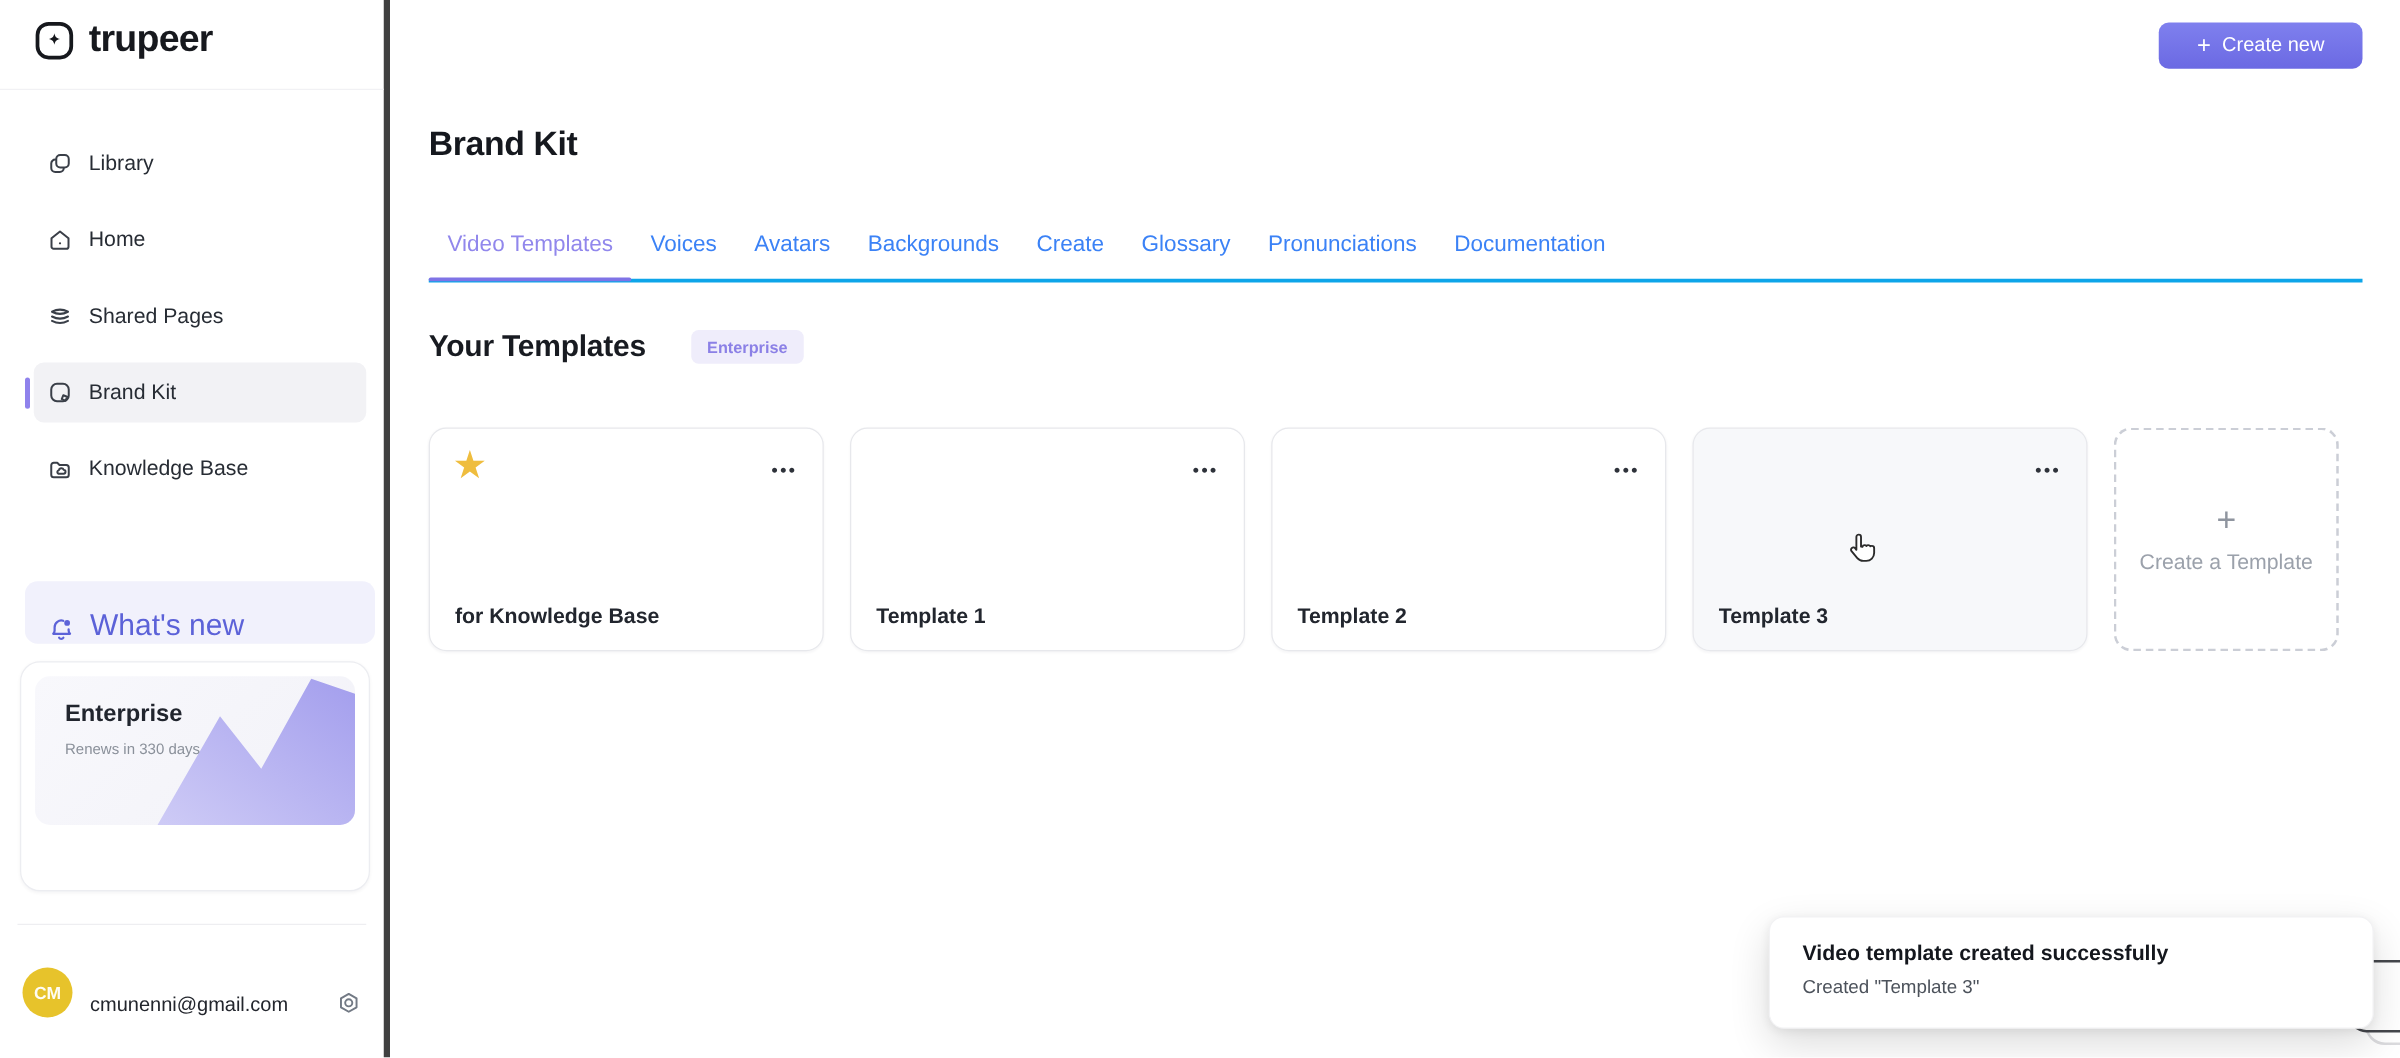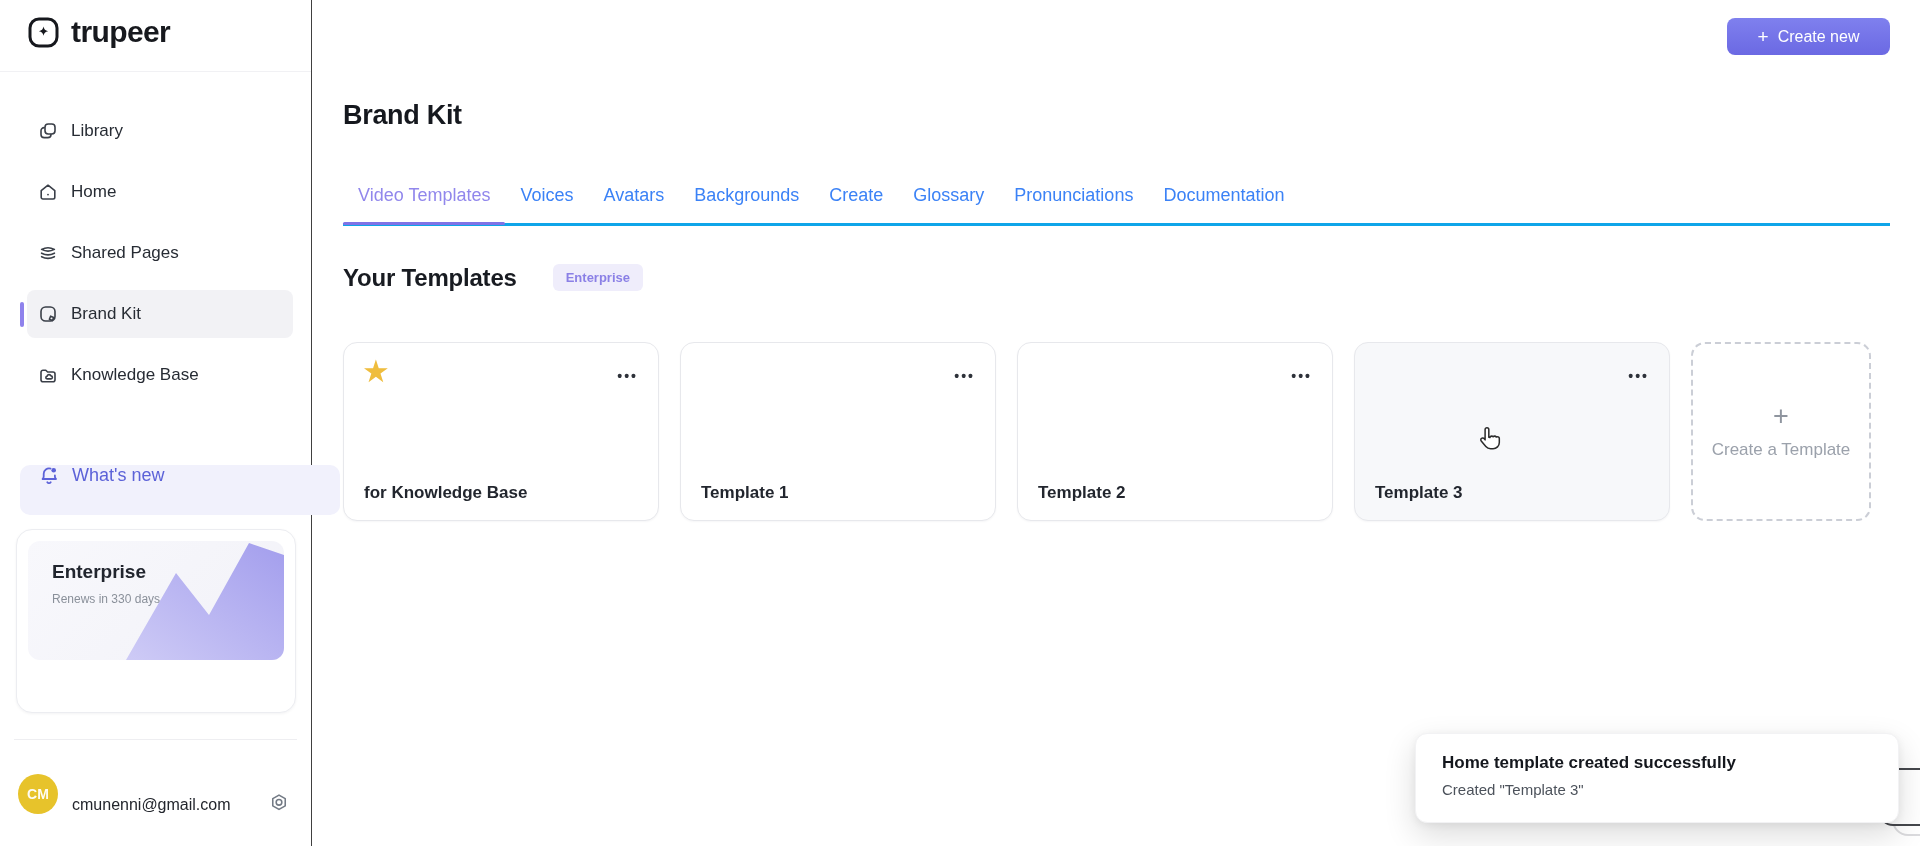--- a/index.html
+++ b/index.html
@@ -5,43 +5,43 @@
   * { margin:0; padding:0; box-sizing:border-box; }
   html,body { width:1920px; height:846px; overflow:hidden; }
   body {
     font-family:"Liberation Sans", sans-serif;
     background:#ffffff; color:#22262e; position:relative;
   }
 
   
   .sidebar {
     position:absolute; left:0; top:0; width:312px; height:846px;
-    background:#fff; border-right:1px solid #404040;
+    background:#fff; border-right:5px solid #404040;
   }
   .logo-row { position:absolute; left:27px; top:15px; display:flex; align-items:center; gap:11px; cursor:pointer; }
   .logo-text { font-size:30px; font-weight:700; color:#17191E; letter-spacing:-0.6px; }
   .sidebar-divider { position:absolute; left:0; right:0; top:71px; border-top:1px solid #F1F1F4; }
 
   .nav { position:absolute; left:27px; top:107px; width:266px; }
   .nav-item {
     height:48px; margin-bottom:13px; border-radius:8px;
     display:flex; align-items:center; gap:13px; padding-left:11px;
     font-size:17px; font-weight:500; color:#272C34; cursor:pointer; position:relative;
   }
   .nav-item svg { flex:0 0 auto; }
   .nav-item.active { background:#F2F2F5; }
   .active-bar {
     position:absolute; left:-7px; top:12px; width:4px; height:25px;
     border-radius:3px; background:#8F82EC;
   }
 
   .whats-new {
-    position:absolute; left:20px; top:465px; width:320px; height:50px;
-    background:#F1F1FC; border-radius:10px; display:flex; align-items:flex-start;
-    gap:12px; padding-left:18px; color:#5C62D8; font-size:18px; font-weight:500; cursor:pointer;
+    position:absolute; left:20px; top:465px; width:280px; height:50px;
+    background:#F1F1FC; border-radius:10px; display:flex; align-items:flex-end;
+    gap:12px; padding-left:18px; color:#5C62D8; font-size:24px; font-weight:500; cursor:pointer;
   }
 
   .plan-card {
     position:absolute; left:16px; top:529px; width:280px; height:184px;
     background:#fff; border:1px solid #ECEDF1; border-radius:16px;
     box-shadow:0 1px 3px rgba(20,20,40,.05);
   }
   .plan-chart {
     position:absolute; left:11px; top:11px; width:256px; height:119px;
     border-radius:12px; overflow:hidden;
@@ -281,15 +281,15 @@
 <span class="cursor-pointer-icon">
   <svg width="26" height="28" viewBox="0 0 24 26">
     <path d="M9.2 1.6 c.95 0 1.7 .75 1.7 1.7 v7.2 l1 .2 c.2 -.75 .85 -1.3 1.65 -1.3 .55 0 1.05 .25 1.35 .65 .3 -.4 .8 -.65 1.4 -.65 .65 0 1.25 .35 1.55 .85 .3 -.2 .65 -.3 1.05 -.3 1 0 1.75 .8 1.75 1.75 v3.6 c0 3.2 -2.6 5.8 -5.8 5.8 h-2.3 c-1.7 0 -3.3 -.75 -4.4 -2.05 l-4.3 -5.15 c-.6 -.75 -.5 -1.85 .25 -2.45 .7 -.6 1.75 -.5 2.35 .2 l1 1.2 V3.3 c0 -.95 .75 -1.7 1.7 -1.7 z" fill="#ffffff" stroke="#2B2B2B" stroke-width="1.4" stroke-linejoin="round"></path>
   </svg>
 </span>
 
 <div class="peek-light"></div>
 <div class="peek-dark"></div>
 
 <div class="toast">
-  <div class="toast-title">Home template created successfully</div>
+  <div class="toast-title">Video template created successfully</div>
   <div class="toast-msg">Created "Template 3"</div>
 </div>
 
 </body></html>

